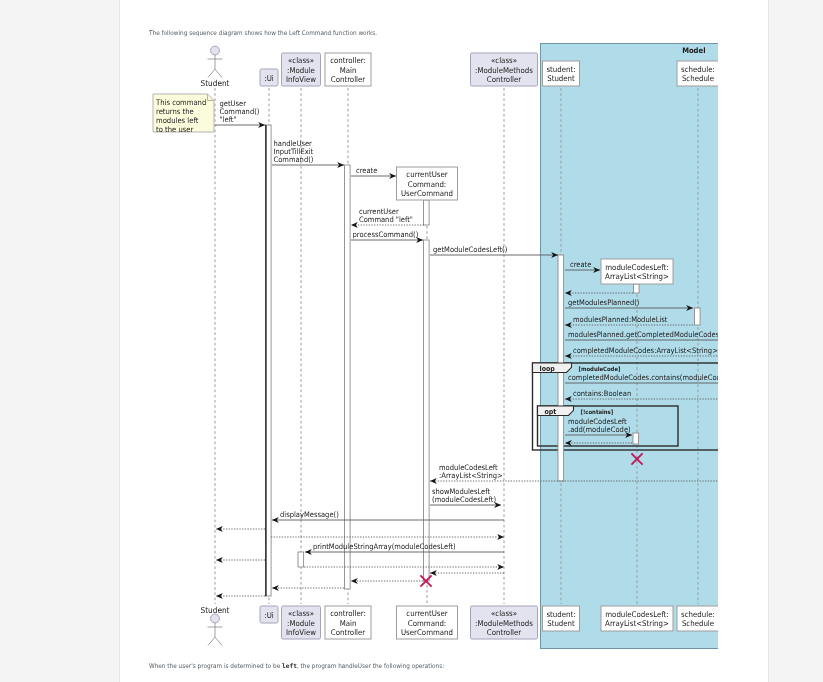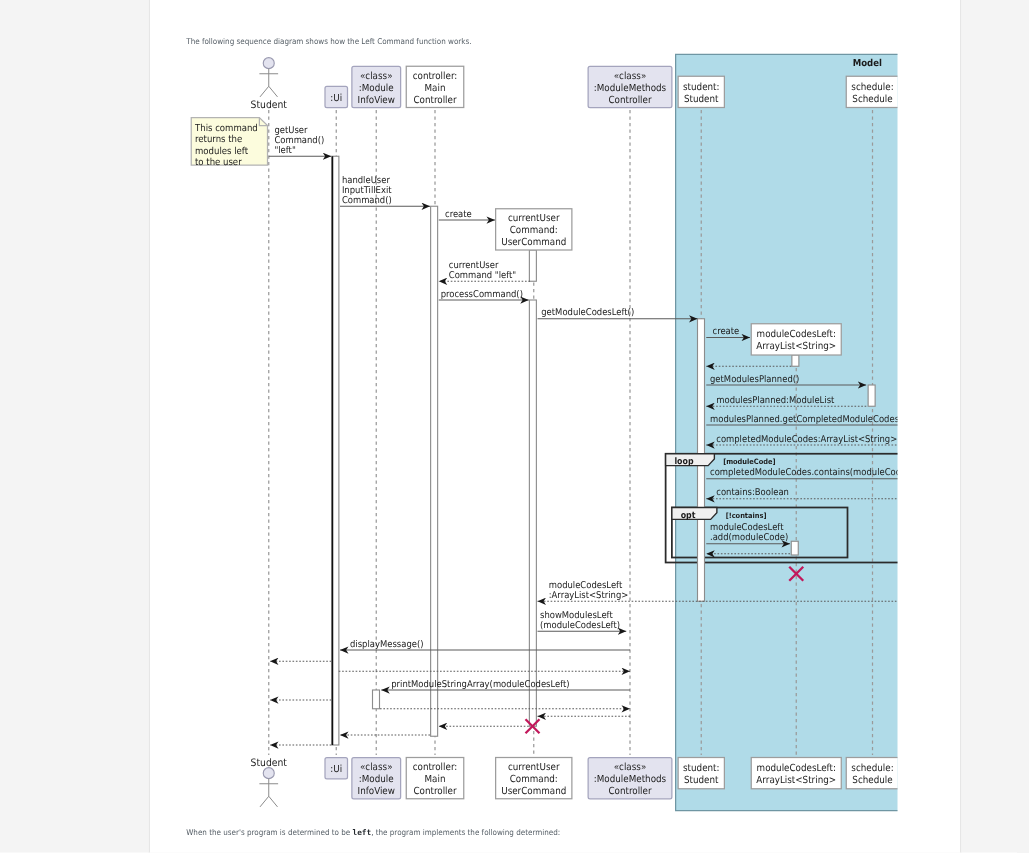--- a/index.html
+++ b/index.html
@@ -15,21 +15,21 @@
   #clipwrap{position:absolute;left:0;top:0;width:598px;height:682px;overflow:hidden;}
   svg{position:absolute;left:-119px;top:0;}
   text{font-family:"DejaVu Sans Condensed","DejaVu Sans",sans-serif;fill:#1b1b1b;}
 
 </style>
 </head>
 <body>
 
 <div id="page">
   <div class="para" id="p1"><span>The following sequence diagram shows how the Left Command function works.</span></div>
-  <div class="para" id="p2"><span>When the user's program is determined to be </span><span class="code">left</span><span>, the program implements the following determined:</span></div>
+  <div class="para" id="p2"><span>When the user's program is determined to be </span><span class="code">left</span><span>, the program handleUser the following operations:</span></div>
   <div id="clipwrap">
     <svg id="diagram" width="823" height="682">
         <defs>
           <marker id="arrR" markerWidth="8" markerHeight="6" refX="7" refY="3" orient="auto" markerUnits="userSpaceOnUse">
             <path d="M0.2,0.1 L7,3 L0.2,5.9 L2.1,3 Z" fill="#171717"></path>
           </marker>
         </defs>
         <g>
           <rect x="539.5" y="43.5" width="200" height="605" fill="#b0dbe8" stroke="#6f96a3" stroke-width="1"></rect>
           <text x="704.5" y="52.8" font-size="7.6" text-anchor="end" font-weight="bold" fill="#1b1b1b">Model</text>

